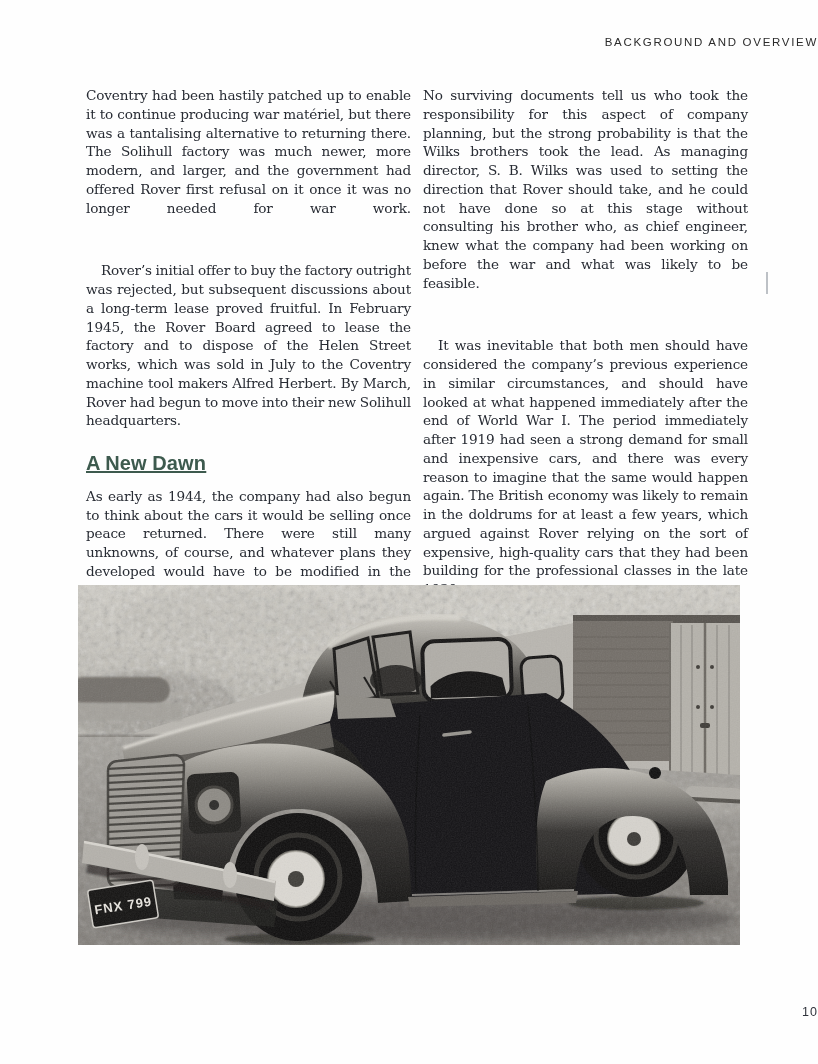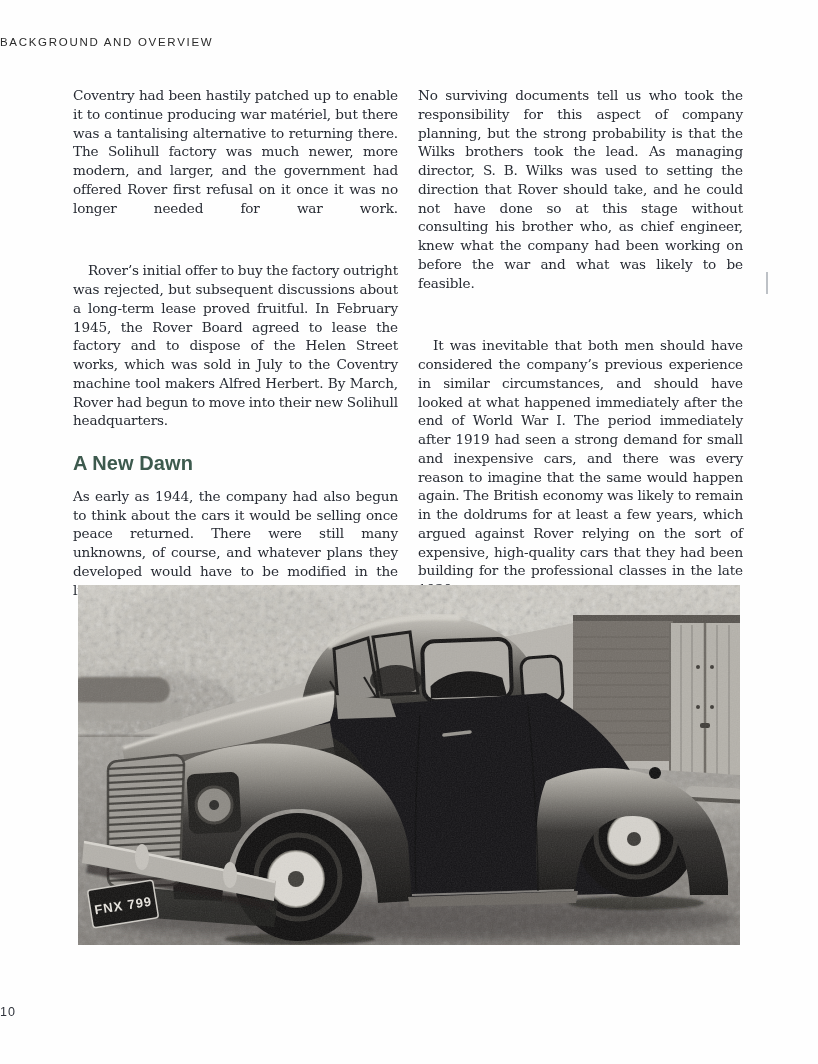--- a/index.html
+++ b/index.html
@@ -1,50 +1,51 @@
 <!DOCTYPE html>
 <html style="--heading-green: #3d5a4e; --body-text: #272b33;"><head>
 <meta charset="utf-8">
 <style>
   html,body { margin:0; padding:0; background:#ffffff; }
   .page {
     position:relative; width:818px; height:1064px; background:#fefefe;
     overflow:hidden; font-family:"DejaVu Serif", serif;
   }
   .running-head {
-    position:absolute; top:36px; left:0; width:100%; text-align:left;
+    position:absolute; top:36px; left:0; width:100%; text-align:right;
     font-family:"Liberation Sans", sans-serif; font-size:11.5px; font-weight:500;
     letter-spacing:1.7px; color:#2b2b2b;
   }
   .columns {
-    position:absolute; top:86px; left:73px; width:670px;
-    display:flex; gap:20px;
+    position:absolute; top:86px; left:86px; width:670px;
+    display:flex; gap:12px;
   }
   .col {
     width:325px; font-size:13.6px; line-height:18.75px;
     text-align:justify; color:var(--body-text,#272b33);
     letter-spacing:-0.15px; word-spacing:-0.5px;
   }
   .col p { margin:0; }
   .col p.indent { text-indent:15px;margin-top:44px; }
   .col p.cont { text-align-last:justify; }
   h2.section-heading {
     font-family:"Liberation Sans", sans-serif; font-weight:700;
     font-size:20px; letter-spacing:0.2px; color:var(--heading-green,#3d5a4e);
     margin:24px 0 14px 0;
+    text-decoration:underline;
   }
   figure.photo { position:absolute; top:585px; left:78px; width:662px; height:360px; margin:0; }
   figure.photo svg { display:block; }
   .caption {
     position:absolute; top:956px; left:78px; width:674px;
     font-family:"Liberation Sans", sans-serif; font-style:italic;
     font-size:12.8px; line-height:1.8; color:#1e1e1e;
   }
   .page-number {
-    position:absolute; top:1005px; left:0; width:100%; text-align:left;
+    position:absolute; top:1005px; left:0; width:100%; text-align:right;
     font-family:"Liberation Sans", sans-serif; font-size:12.5px;
     letter-spacing:1px; color:#30343c; font-weight:500;
   }
   .scan-mark {
     position:absolute; left:766px; top:272px; width:2px; height:22px;
     background:#9aa0a8; opacity:0.65;
   }
 </style>
 </head>
 <body>

